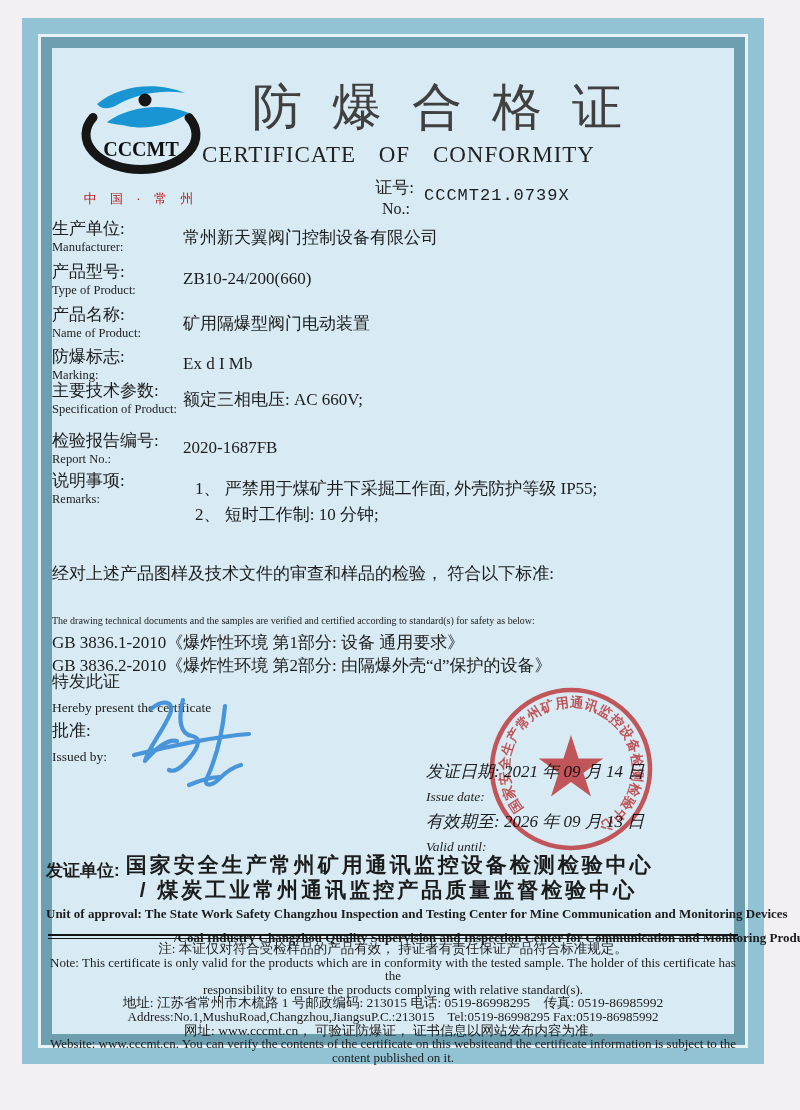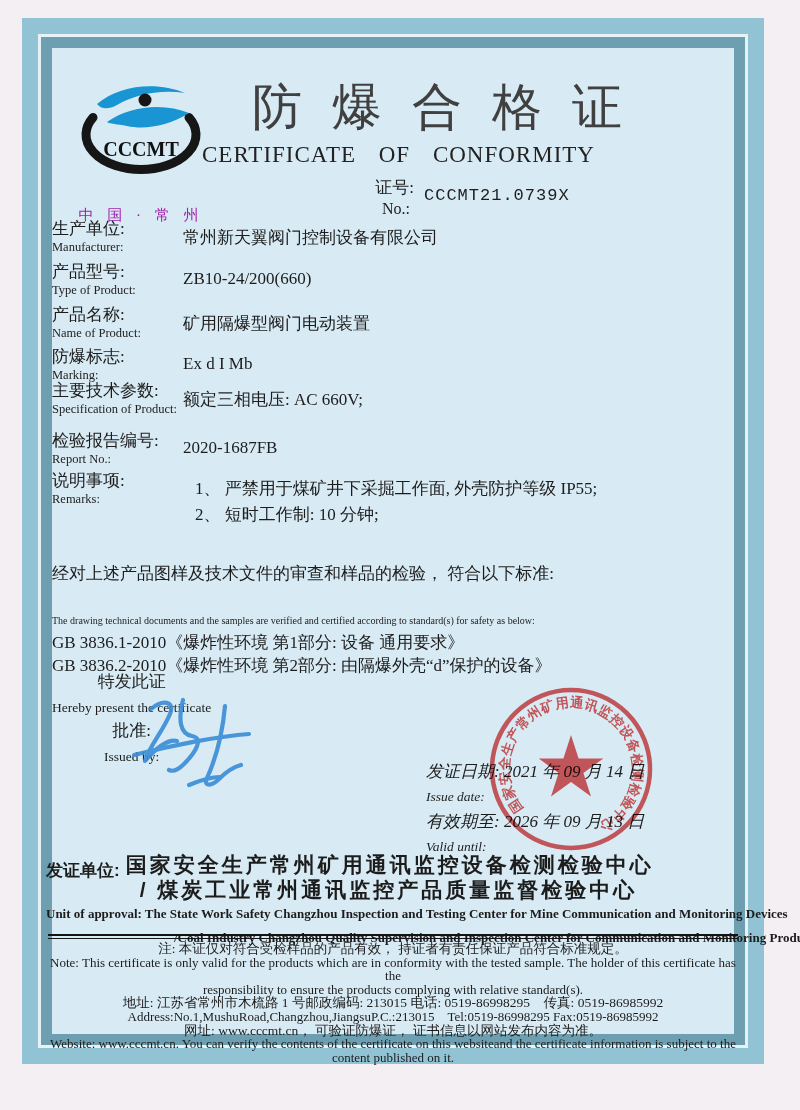--- a/index.html
+++ b/index.html
@@ -10,21 +10,21 @@
     font-family:"Liberation Serif","DejaVu Serif",serif;
     color:#1c1c1c;
   }
   .band { position:absolute; left:22px; top:18px; right:36px; bottom:46px; background:#91c3d5; }
   .lightline { position:absolute; inset:16px; background:#e6f2f6; }
   .teal { position:absolute; inset:3px; background:#6d9fb1; }
   .content { position:absolute; inset:11px; background:#d8eaf3; }
 
   
   .logo-wrap { position:absolute; left:4px; top:32px; width:170px; text-align:center; }
-  .logo-region { margin-top:16px; font-size:15px; letter-spacing:5px; color:#a21caf; white-space:nowrap; }
+  .logo-region { margin-top:0; font-size:13px; letter-spacing:5px; color:#b91c1c; white-space:nowrap; }
   .title-cn { position:absolute; left:150px; top:26px; width:470px; text-align:center;
               font-size:50px; letter-spacing:30px; text-indent:30px; white-space:nowrap; color:#404040; }
   .title-en { position:absolute; left:150px; top:94px; width:470px; text-align:left;
               font-size:23px; word-spacing:16px; letter-spacing:1px; color:#222; }
   .certno { position:absolute; left:300px; top:128px; }
   .certno .cn { font-size:17px; text-align:right; width:62px; }
   .certno .en { font-size:16px; text-align:right; width:58px; margin-top:1px; }
   .certno-value { position:absolute; left:372px; top:138px; font-size:17px; letter-spacing:1px;
                   font-family:"Liberation Mono","DejaVu Sans Mono",monospace; }
 
@@ -36,21 +36,21 @@
   .frow .val { padding-top:8px; font-size:17px; white-space:nowrap; }
   .remark-lines { padding-top:6px; font-size:17px; line-height:26px; padding-left:12px; }
 
   
   .standards { position:absolute; left:0; top:513px; width:682px; }
   .standards .cn { font-size:17px; line-height:26px; }
   .standards .en { font-size:10px; line-height:20px;margin-top:24px; }
   .standards .gb { font-size:17px; line-height:23px; }
 
   
-  .issue { position:absolute; left:0; top:622px;text-align:center; }
+  .issue { position:absolute; left:0; top:622px; }
   .issue .cn1 { font-size:17px; }
   .issue .en1 { font-size:13.5px; margin-top:7px; }
   .issue .cn2 { font-size:17px; margin-top:3px; }
   .issue .en2 { font-size:13.5px; margin-top:7px; }
   .signature { position:absolute; left:75px; top:645px; }
   .dates { position:absolute; left:374px; top:712px;font-style:italic; }
   .dates .drow { font-size:17px; white-space:nowrap; }
   .dates .den { font-size:13.5px; margin:6px 0 5px 0; }
   .seal { position:absolute; left:433px; top:635px; opacity:.82; mix-blend-mode:multiply; }
 

